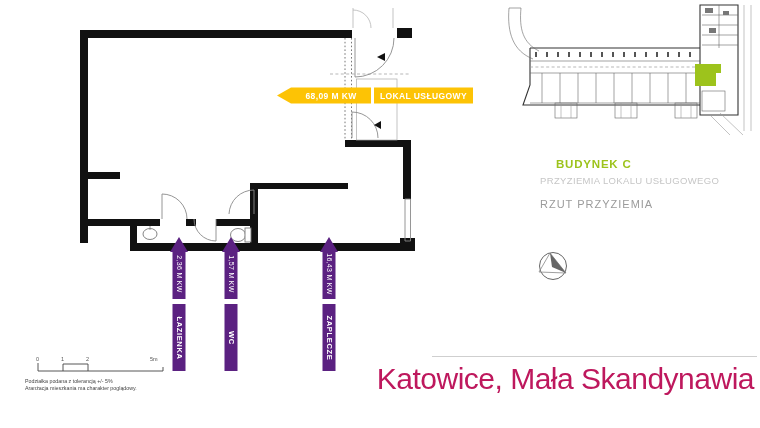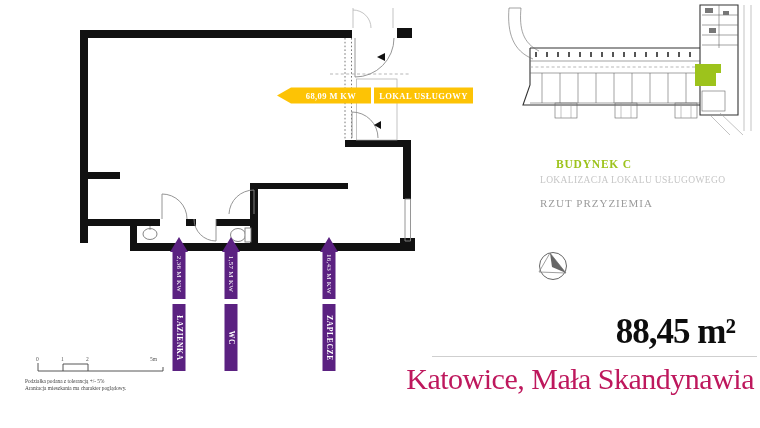--- a/index.html
+++ b/index.html
@@ -1,18 +1,18 @@
 <!DOCTYPE html>
 <html style="--accent-yellow: #fdc305; --accent-purple: #5b2181; --accent-green: #9dc31c; --wall-black: #111111;"><head>
 <meta charset="utf-8">
 <style>
   html,body{margin:0;padding:0;background:#fff;}
   .canvas{
     position:relative;width:760px;height:428px;background:#fff;overflow:hidden;
-    font-family:Liberation Serif, serif;
+    font-family:Liberation Sans, sans-serif;
   }
   svg{display:block;}
   .plan-svg{position:absolute;left:0;top:0;}
   .site-svg{position:absolute;left:495px;top:3px;}
   .compass-svg{position:absolute;left:536px;top:249px;}
 
   .wall{fill:var(--wall-black,#111);}
   .thin{stroke:#8a8a8a;stroke-width:0.9;fill:none;}
   .xthin{stroke:#aaa;stroke-width:0.7;fill:none;}
   .dots{stroke:#777;stroke-width:1;fill:none;stroke-dasharray:1.6,2.2;}
@@ -179,27 +179,26 @@
     <polygon class="green-unit" points="200,61 226,61 226,70 221,70 221,83 200,83"></polygon>
     <g>
       <path class="site-faint" d="M249,2 V128 M256,2 V128"></path>
       <path class="site-faint" d="M215,112 L235,132 M225,110 L248,132"></path>
       <path class="site-thin" d="M14,5 C12,30 18,48 38,56 M26,5 C24,26 28,40 44,48 M14,5 H26"></path>
     </g>
   </svg>
 
   <div class="loc-panel">
     <div class="loc-building">BUDYNEK C</div>
-    <div class="loc-caption">LOKALIZACJA LOKALU USŁUGOWEGO</div>
+    <div class="loc-caption">PRZYZIEMIA LOKALU USŁUGOWEGO</div>
     <div class="loc-view">RZUT PRZYZIEMIA</div>
   </div>
 
   <svg class="compass-svg" width="34" height="34" viewBox="0 0 34 34">
     <circle cx="17" cy="17" r="13.5" fill="none" stroke="#666" stroke-width="1"></circle>
     <polygon points="14,4 3,23 30,24" fill="none" stroke="#888" stroke-width="0.8"></polygon>
     <polygon points="14,4 30,24 16,18" fill="#666"></polygon>
   </svg>
 
-  <div class="area-big">88,45 m²</div>
   <div class="rule"></div>
   <div class="dev-title">Katowice, Mała Skandynawia</div>
 
 </div>
 
 </body></html>

